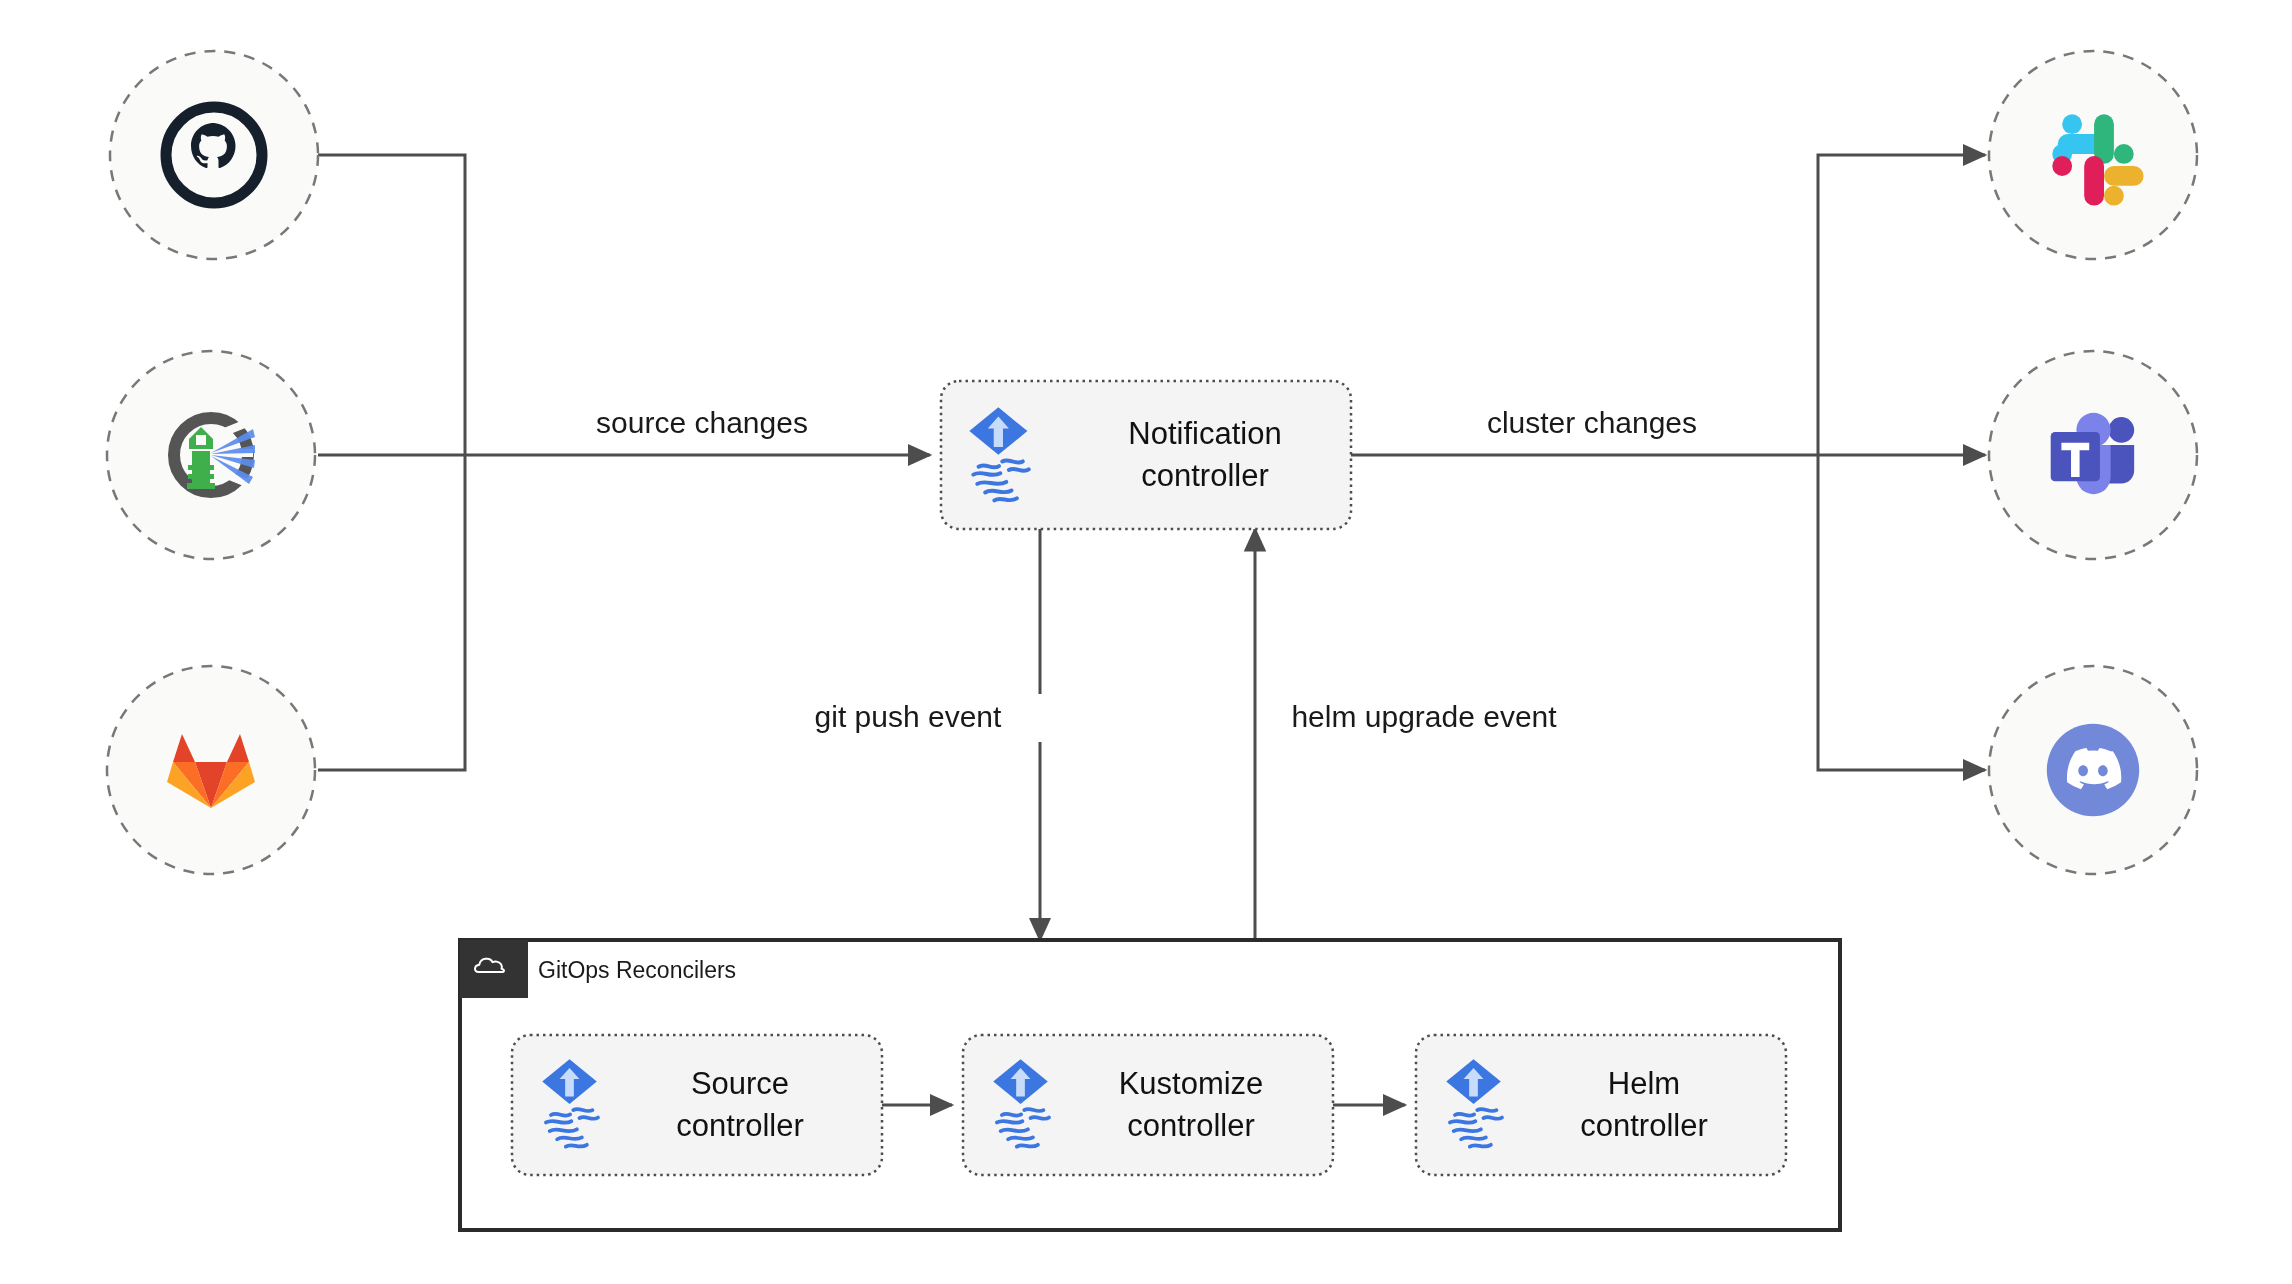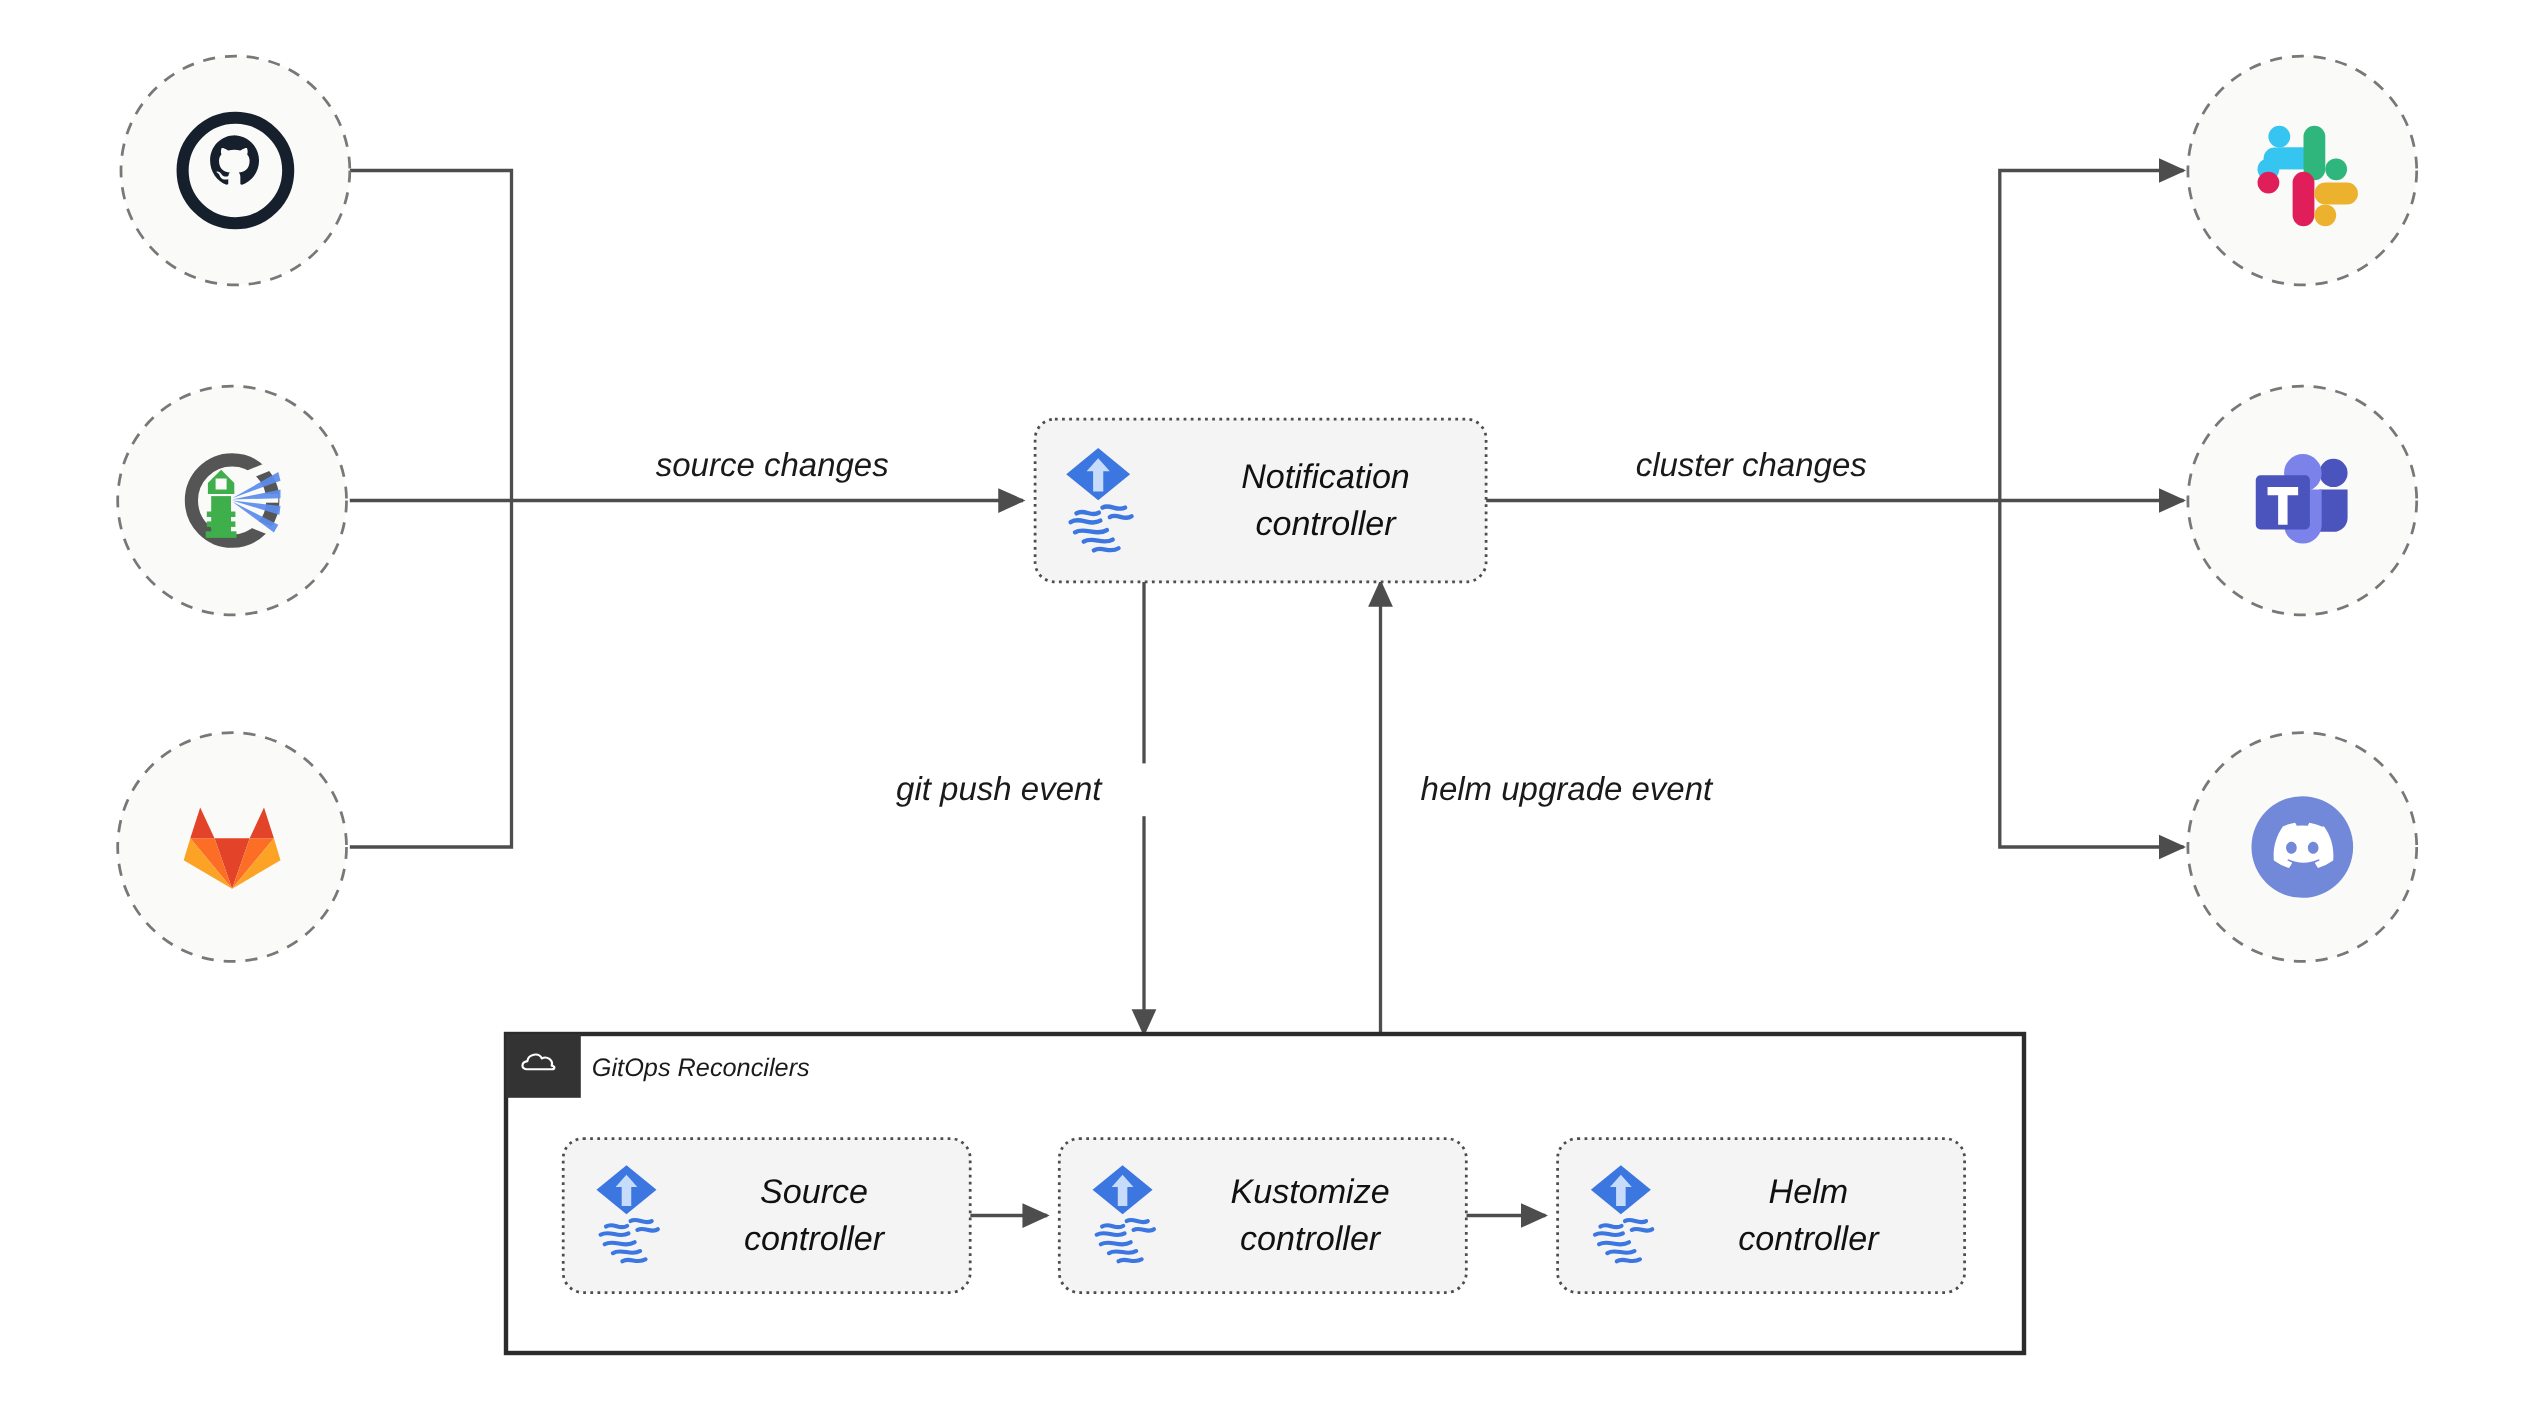--- a/index.html
+++ b/index.html
@@ -2,21 +2,21 @@
 <html><head>
 <meta charset="utf-8">
 <title>Flux Notification Architecture</title>
 <style>
   html,body{margin:0;padding:0;background:#ffffff;}
   body{
     width:2292px;height:1284px;overflow:hidden;
     font-family:"Liberation Sans","DejaVu Sans",sans-serif;
     color:#1a1a1a;
   }
-  #diagram-root{position:relative;width:2292px;height:1284px;font-style:italic;}
+  #diagram-root{position:relative;width:2292px;height:1284px;}
   svg#canvas{position:absolute;top:0;left:0;width:2292px;height:1284px;}
   .edge-line{fill:none;stroke:#4d4d4d;stroke-width:3;}
   .edge-label{
     font-family:"Liberation Sans","DejaVu Sans",sans-serif;
     font-size:30px;fill:#1a1a1a;text-anchor:middle;
     dominant-baseline:middle;
   }
   .node-label{
     font-family:"Liberation Sans","DejaVu Sans",sans-serif;
     font-size:31px;fill:#111111;text-anchor:middle;

